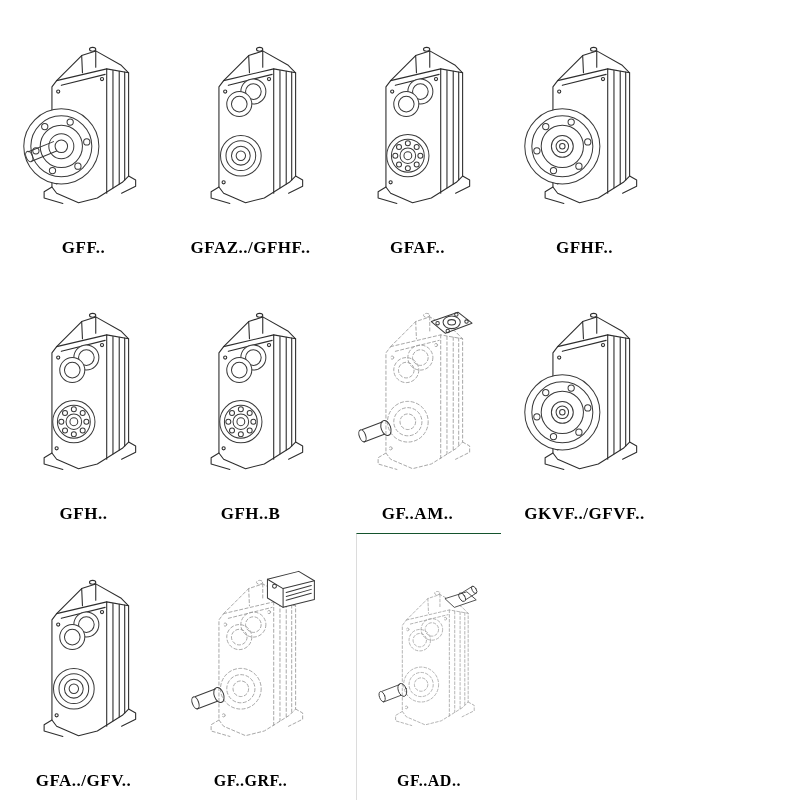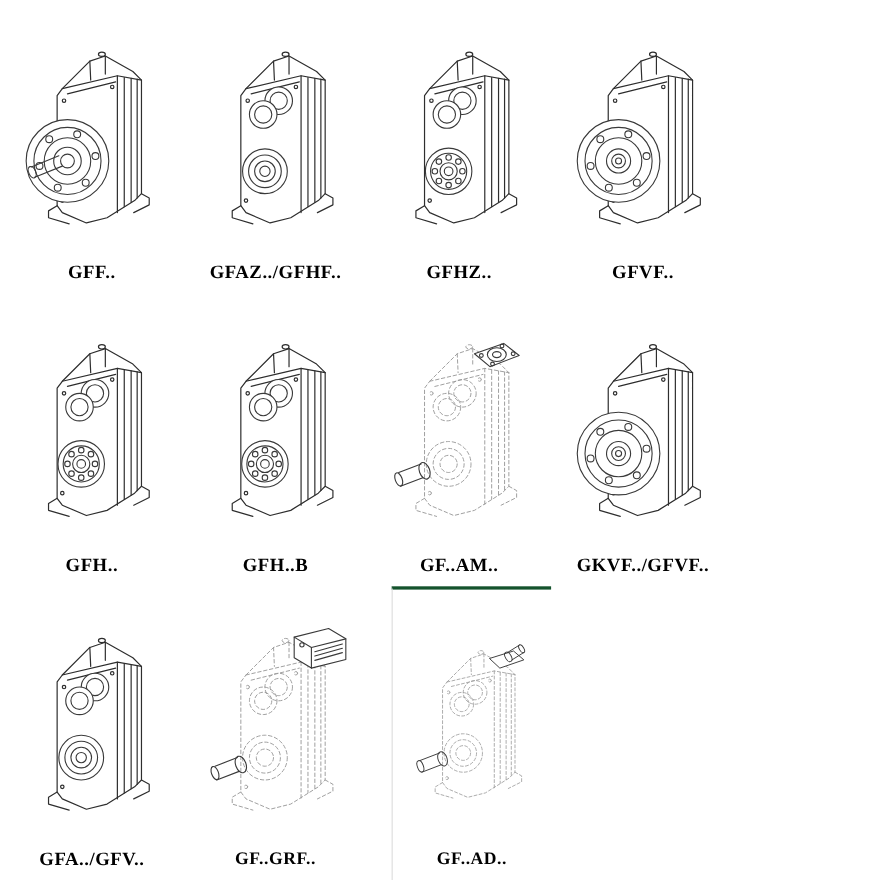--- a/index.html
+++ b/index.html
@@ -16,21 +16,21 @@
     display:flex;flex-direction:column;align-items:center;justify-content:flex-end;
     box-sizing:border-box;
   }
   figure.cell svg.drawing{flex:1 1 auto;width:96%;max-height:218px;}
   figcaption.label{
     flex:0 0 auto;height:26px;line-height:26px;
     font-weight:bold;font-size:17px;letter-spacing:0.5px;color:#000;
     text-align:center;white-space:nowrap;
   }
   figcaption.label.big{font-size:16px;}
-  figure.cell.framed{border-left:1px solid #dcdcdc;border-top:3px solid #14532d;margin-left:22px;}
+  figure.cell.framed{border-left:1px solid #dcdcdc;border-top:1px solid #14532d;margin-left:22px;}
   
   .s   {stroke:#2e2e2e;stroke-width:1.4;stroke-linejoin:round;stroke-linecap:round;}
   .p   {stroke:#3a3a3a;stroke-width:1.3;stroke-linejoin:round;stroke-linecap:round;}
   .g   {stroke:#9a9a9a;stroke-width:1.1;stroke-dasharray:4 3;stroke-linejoin:round;stroke-linecap:round;}
   .defs{position:absolute;width:0;height:0;overflow:hidden;}
 </style>
 </head>
 <body>
 
 <svg class="defs" aria-hidden="true">
@@ -177,29 +177,29 @@
         <use href="#bores-rings" class="p"></use>
     </svg>
     <figcaption class="label">GFAZ../GFHF..</figcaption>
   </figure>
 
   <figure class="cell">
     <svg class="drawing" viewBox="0 0 200 240">
       <use href="#housing" class="s"></use>
         <use href="#bores-bearing" class="p"></use>
     </svg>
-    <figcaption class="label">GFHZ..</figcaption>
+    <figcaption class="label">GFAF..</figcaption>
   </figure>
 
   <figure class="cell">
     <svg class="drawing" viewBox="0 0 200 240">
       <use href="#housing" class="s"></use>
         <use href="#flange-hollow" class="p"></use>
     </svg>
-    <figcaption class="label">GFVF..</figcaption>
+    <figcaption class="label">GFHF..</figcaption>
   </figure>
 
   <figure class="cell">
     <svg class="drawing" viewBox="0 0 200 240">
       <use href="#housing" class="s"></use>
         <use href="#bores-bearing" class="p"></use>
     </svg>
     <figcaption class="label">GFH..</figcaption>
   </figure>
 

